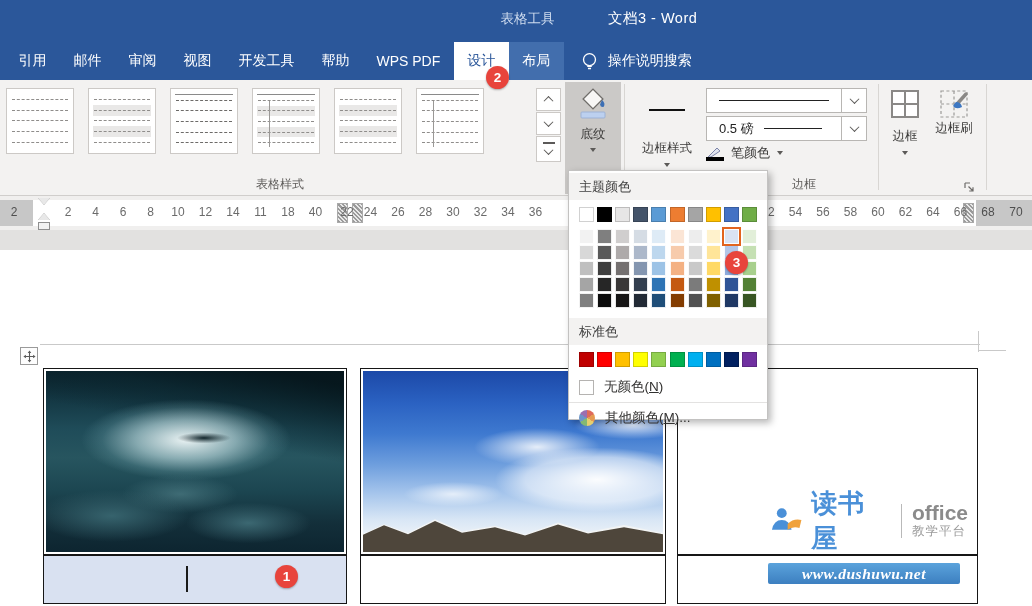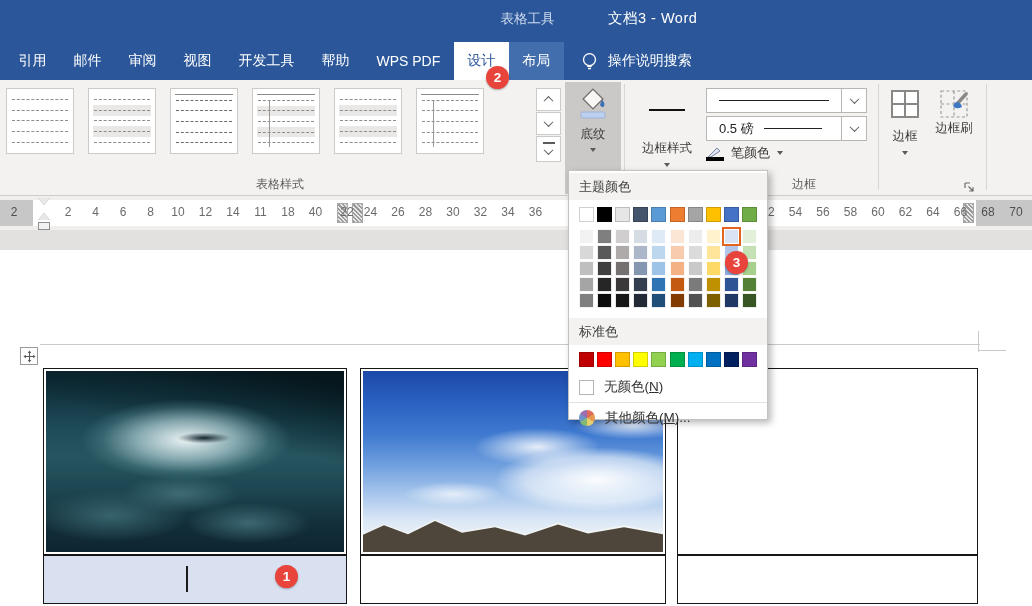--- a/index.html
+++ b/index.html
@@ -396,20 +396,36 @@
     <span class="rnum" style="left: 905.5px;">62</span>
     <span class="rnum" style="left: 933px;">64</span>
     <span class="rnum" style="left: 960.5px;">66</span>
     <span class="rnum marginnum" style="left: 988px;">68</span>
     <span class="rnum marginnum" style="left: 1016px;">70</span>
   </div>
 
 <div class="abs docarea">
   <div class="abs pasteboard"></div>
 
+  <div class="abs wm-dushuwu">
+    <div class="wm-top">
+      <svg class="dushu-icon" viewBox="0 0 38 34">
+        <circle cx="14" cy="9" r="5" fill="#4a90d8"></circle>
+        <path d="M4 26 q2 -10 10 -10 q8 0 10 10 z" fill="#4a90d8"></path>
+        <path d="M20 20 q6 -6 14 -4 l-2 8 q-7 -2 -12 2 z" fill="#f0a23c"></path>
+      </svg>
+      <span class="wm-name">读书屋</span>
+      <span class="wm-div"></span>
+      <span>
+        <div class="wm-brand">office</div>
+        <div class="wm-sub">教学平台</div>
+      </span>
+    </div>
+    <div class="wm-urlbar">www.dushuwu.net</div>
+  </div>
 
   <div class="gline-h" style="left:40px; top:114px; width:940px;"></div>
   <div class="gline-v" style="left:978px; top:101px; height:21px;"></div>
   <div class="gline-h" style="left:978px; top:120px; width:28px;"></div>
 
   <div class="abs move-handle">
     <svg viewBox="0 0 16 16" style="width:13px;height:13px;">
       <path d="M8 0.5 L10.2 3.6 H5.8 Z M8 15.5 L5.8 12.4 h4.4 Z M0.5 8 L3.6 5.8 v4.4 Z M15.5 8 L12.4 10.2 V5.8 Z" fill="#5a5a5a"></path>
       <path d="M8 3v10M3 8h10" stroke="#5a5a5a" stroke-width="1.3"></path>
     </svg>

